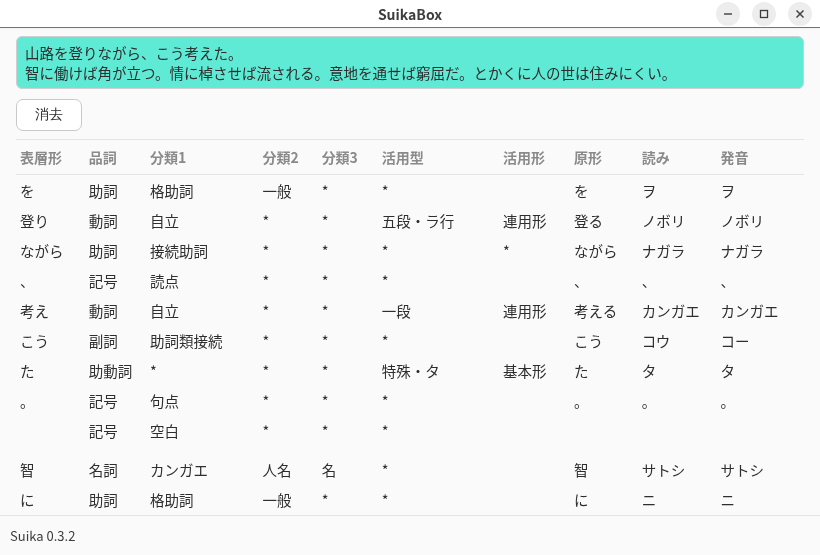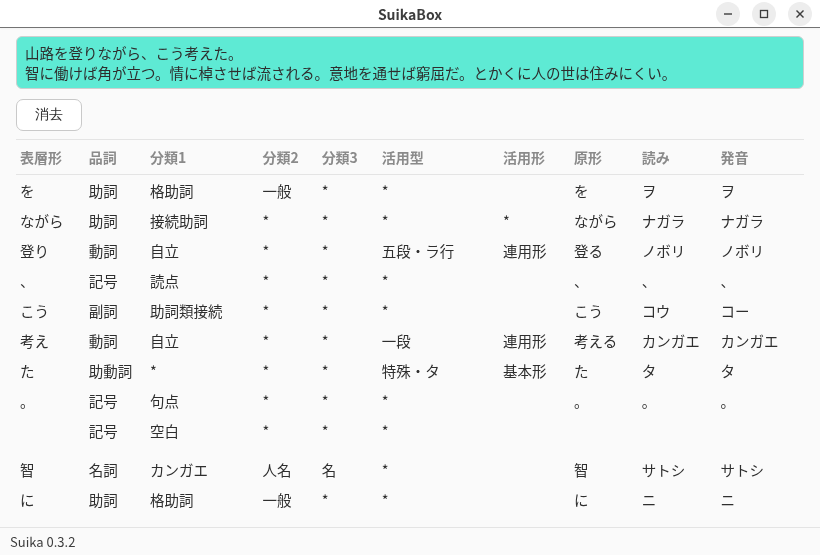--- a/index.html
+++ b/index.html
@@ -98,21 +98,21 @@
     overflow: hidden;
   }
   td {
     padding: 4.5px 4px;
     font-size: 14.5px;
     color: #2e2e2e;
     white-space: nowrap;
     overflow: hidden;
   }
   .statusbar {
-    height: 28px;
+    height: 40px;
     border-top: 1px solid #e4e4e4;
     background: #fafafa;
     padding: 2px 10px;
     font-size: 13px;
     color: #3d3d3d;
     display: flex;
     align-items: center;
   }
   col.c0 { width: 63px; }
   col.c1 { width: 56px; }
@@ -191,78 +191,78 @@
             <td>格助詞</td>
             <td>一般</td>
             <td>*</td>
             <td>*</td>
             <td></td>
             <td>を</td>
             <td>ヲ</td>
             <td>ヲ</td>
           </tr>
           <tr>
-            <td>ながら</td>
-            <td>助詞</td>
-            <td>接続助詞</td>
-            <td>*</td>
-            <td>*</td>
-            <td>*</td>
-            <td>*</td>
-            <td>ながら</td>
-            <td>ナガラ</td>
-            <td>ナガラ</td>
-          </tr>
-          <tr>
             <td>登り</td>
             <td>動詞</td>
             <td>自立</td>
             <td>*</td>
             <td>*</td>
             <td>五段・ラ行</td>
             <td>連用形</td>
             <td>登る</td>
             <td>ノボリ</td>
             <td>ノボリ</td>
           </tr>
           <tr>
+            <td>ながら</td>
+            <td>助詞</td>
+            <td>接続助詞</td>
+            <td>*</td>
+            <td>*</td>
+            <td>*</td>
+            <td>*</td>
+            <td>ながら</td>
+            <td>ナガラ</td>
+            <td>ナガラ</td>
+          </tr>
+          <tr>
             <td>、</td>
             <td>記号</td>
             <td>読点</td>
             <td>*</td>
             <td>*</td>
             <td>*</td>
             <td></td>
             <td>、</td>
             <td>、</td>
             <td>、</td>
-          </tr>
-          <tr>
-            <td>こう</td>
-            <td>副詞</td>
-            <td>助詞類接続</td>
-            <td>*</td>
-            <td>*</td>
-            <td>*</td>
-            <td></td>
-            <td>こう</td>
-            <td>コウ</td>
-            <td>コー</td>
           </tr>
           <tr>
             <td>考え</td>
             <td>動詞</td>
             <td>自立</td>
             <td>*</td>
             <td>*</td>
             <td>一段</td>
             <td>連用形</td>
             <td>考える</td>
             <td>カンガエ</td>
             <td>カンガエ</td>
+          </tr>
+          <tr>
+            <td>こう</td>
+            <td>副詞</td>
+            <td>助詞類接続</td>
+            <td>*</td>
+            <td>*</td>
+            <td>*</td>
+            <td></td>
+            <td>こう</td>
+            <td>コウ</td>
+            <td>コー</td>
           </tr>
           <tr>
             <td>た</td>
             <td>助動詞</td>
             <td>*</td>
             <td>*</td>
             <td>*</td>
             <td>特殊・タ</td>
             <td>基本形</td>
             <td>た</td>

